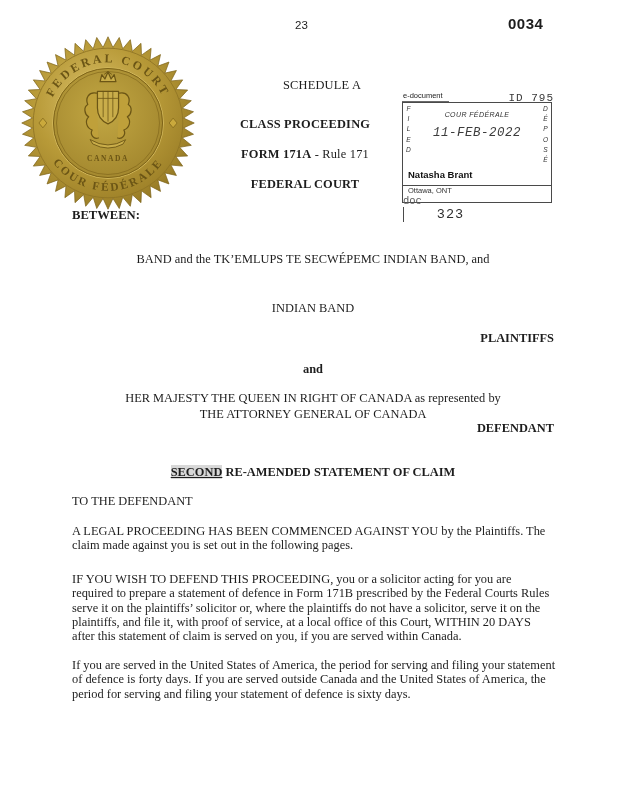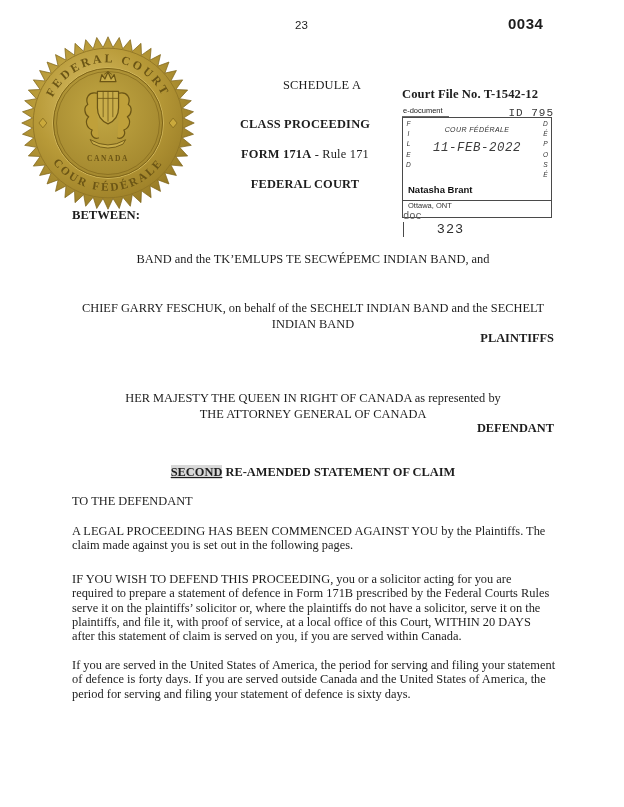--- a/index.html
+++ b/index.html
@@ -117,21 +117,20 @@
     <text x="100" y="143" text-anchor="middle" font-family="Liberation Serif, serif" font-size="8.5" font-weight="bold" letter-spacing="1.8" fill="#6b5515">CANADA</text>
   </svg>
 
   <div class="abs cap centered nowrap schedule-a">SCHEDULE A</div>
   <div class="abs cap centered nowrap class-proceeding">CLASS PROCEEDING</div>
   <div class="abs cap centered nowrap form-line"><span class="b">FORM 171A</span><span> - Rule 171</span></div>
   <div class="abs cap centered nowrap federal-court">FEDERAL COURT</div>
   <div class="abs between nowrap">BETWEEN:</div>
 
   <div class="abs stamp">
-    <div class="court-file">Court File No. T-1542-12</div>
     <div class="stamp-header">
       <span class="edoc">e-document</span>
       <span class="doc-id">ID 795</span>
     </div>
     <div class="stamp-box">
       <div class="stamp-main">
         <div class="vcol vstack">
             <span>F</span>
             <span>I</span>
             <span>L</span>
@@ -157,24 +156,24 @@
         <span class="doc-label">doc</span>
         <span class="doc-number">323</span>
       </div>
     </div>
   </div>
 
   <div class="abs party-block p1">
     <div>BAND and the TK’EMLUPS TE SECWÉPEMC INDIAN BAND, and</div>
   </div>
   <div class="abs party-block p2">
-    <div>CHIEF GARRY FESCHUK, on behalf of the SECHELT INDIAN BAND and the SECHELT</div>
     <div>INDIAN BAND</div>
   </div>
   <div class="abs party-block plaintiffs-label">PLAINTIFFS</div>
+  <div class="abs party-block conjunction">and</div>
   <div class="abs party-block hmq">
     <div>HER MAJESTY THE QUEEN IN RIGHT OF CANADA as represented by</div>
     <div>THE ATTORNEY GENERAL OF CANADA</div>
   </div>
   <div class="abs party-block defendant-label">DEFENDANT</div>
 
   <div class="abs claim-title"><span class="emph">SECOND</span><span> RE-AMENDED STATEMENT OF CLAIM</span></div>
   <div class="abs salutation nowrap">TO THE DEFENDANT</div>
 
   <div class="abs body-para para1">

